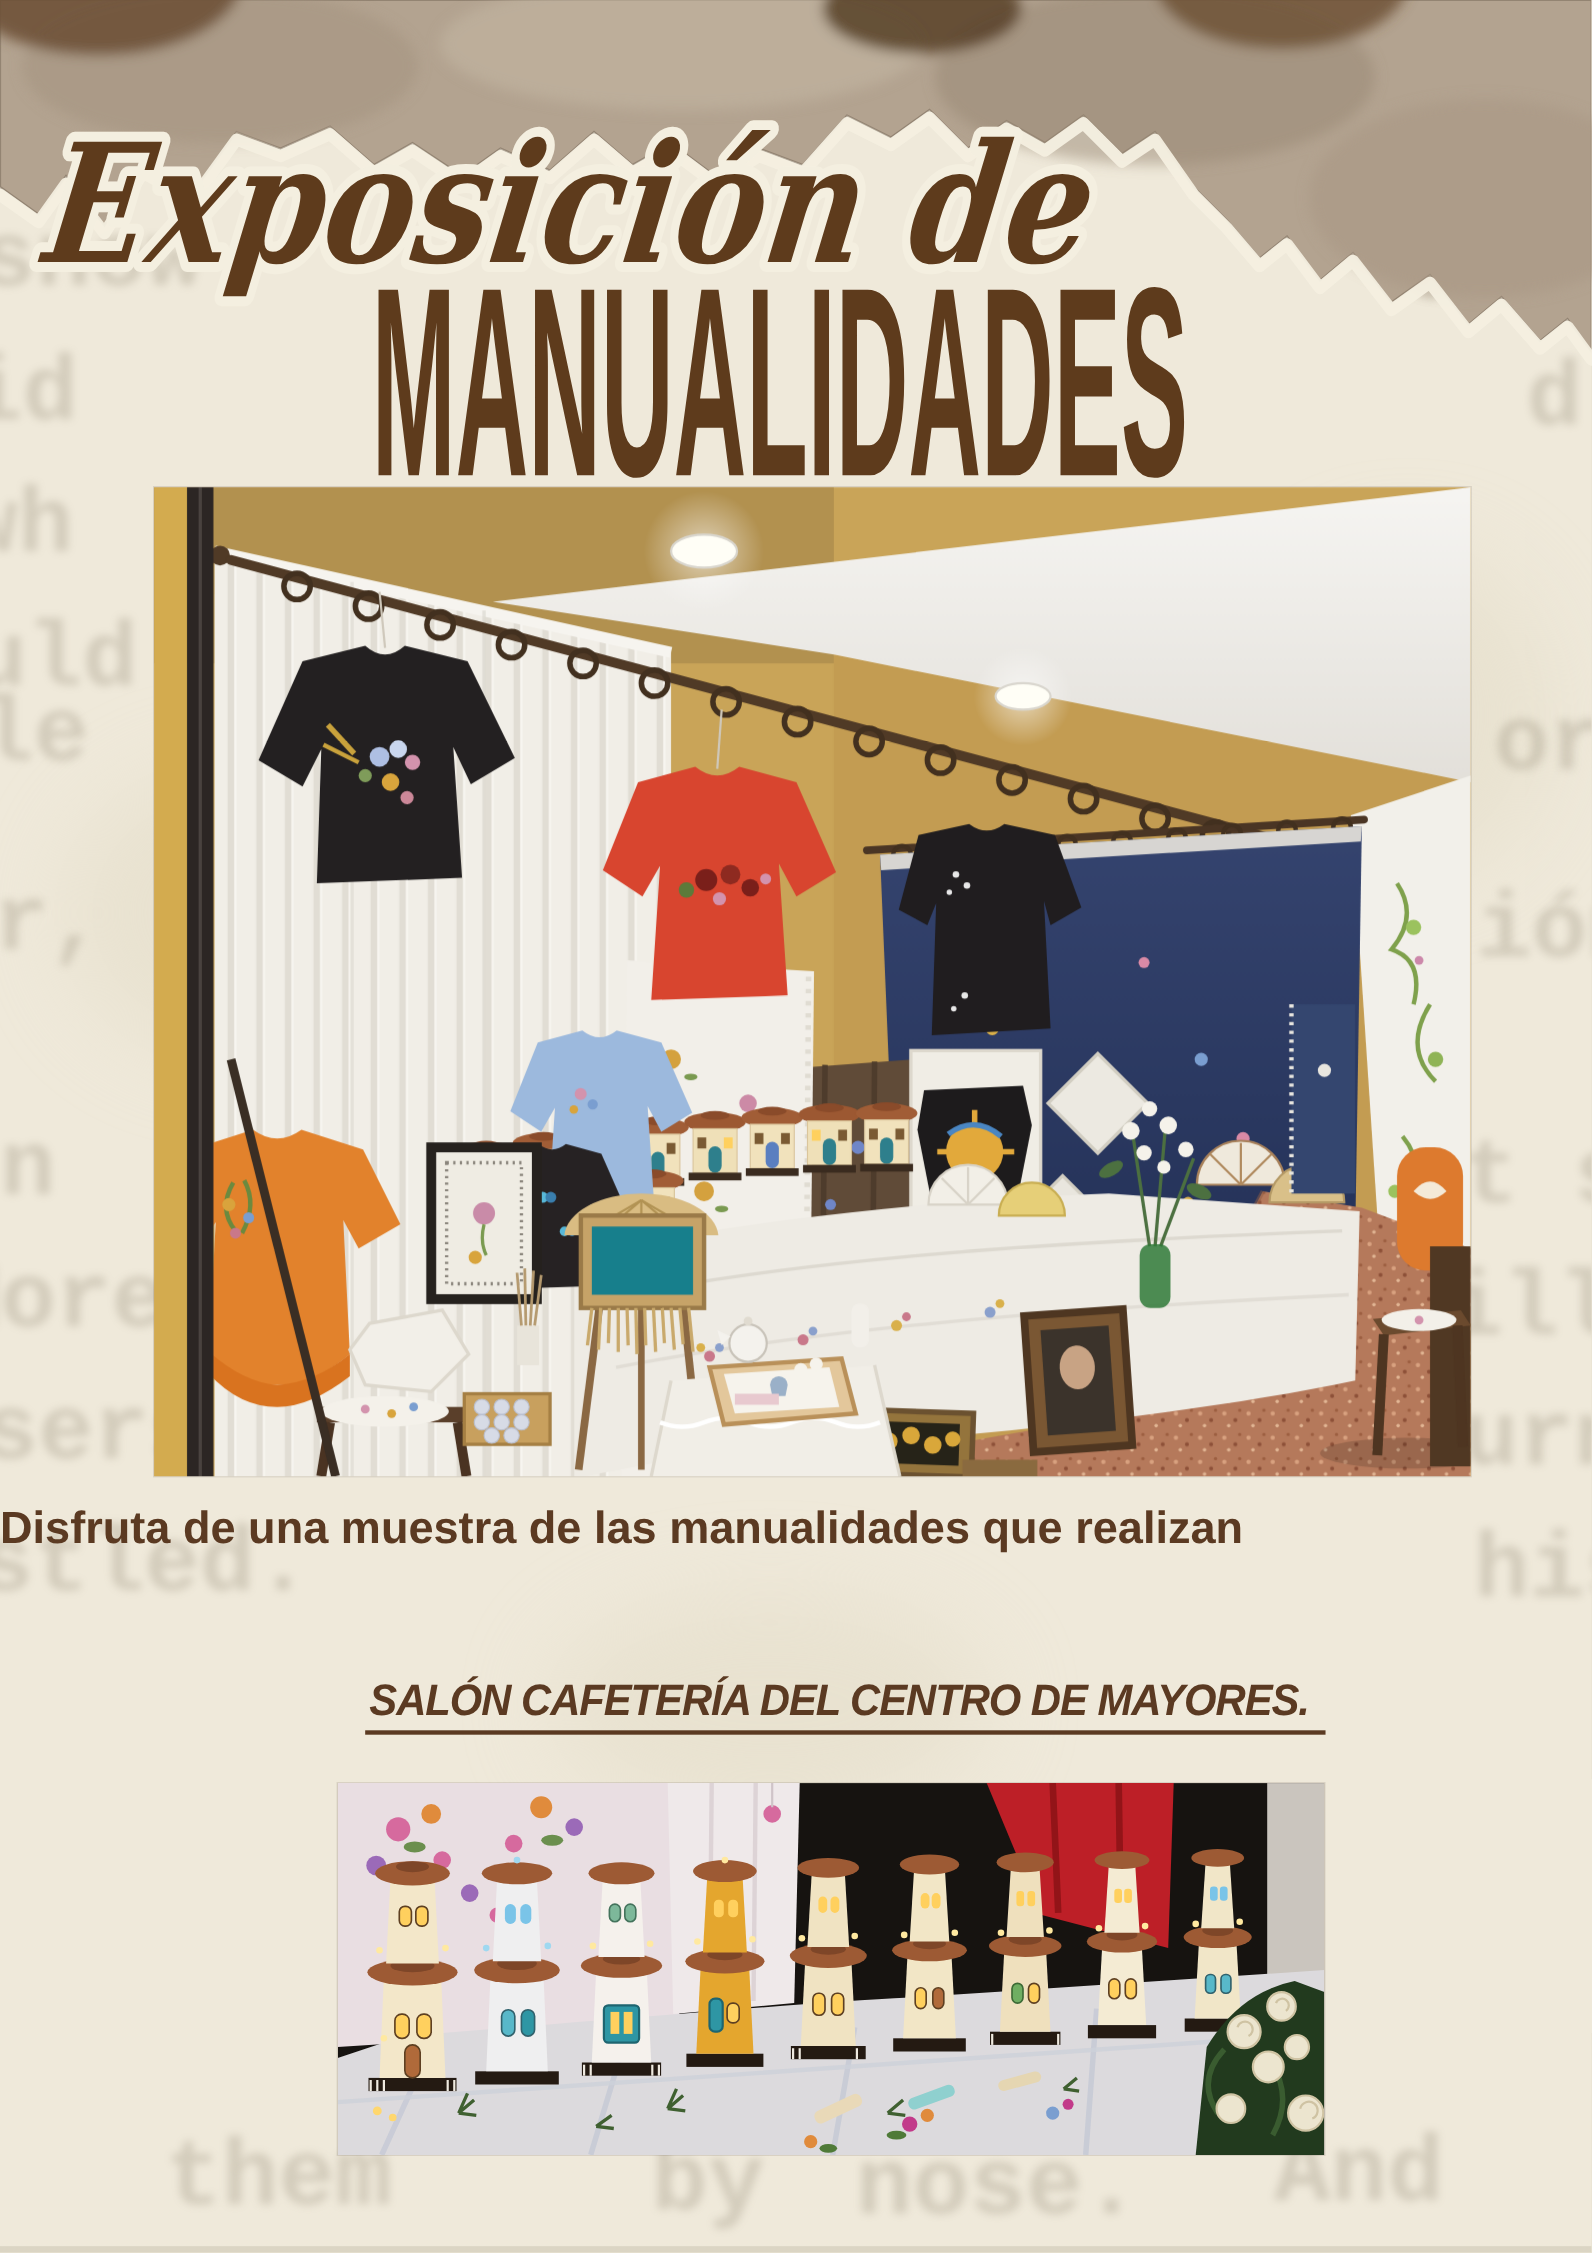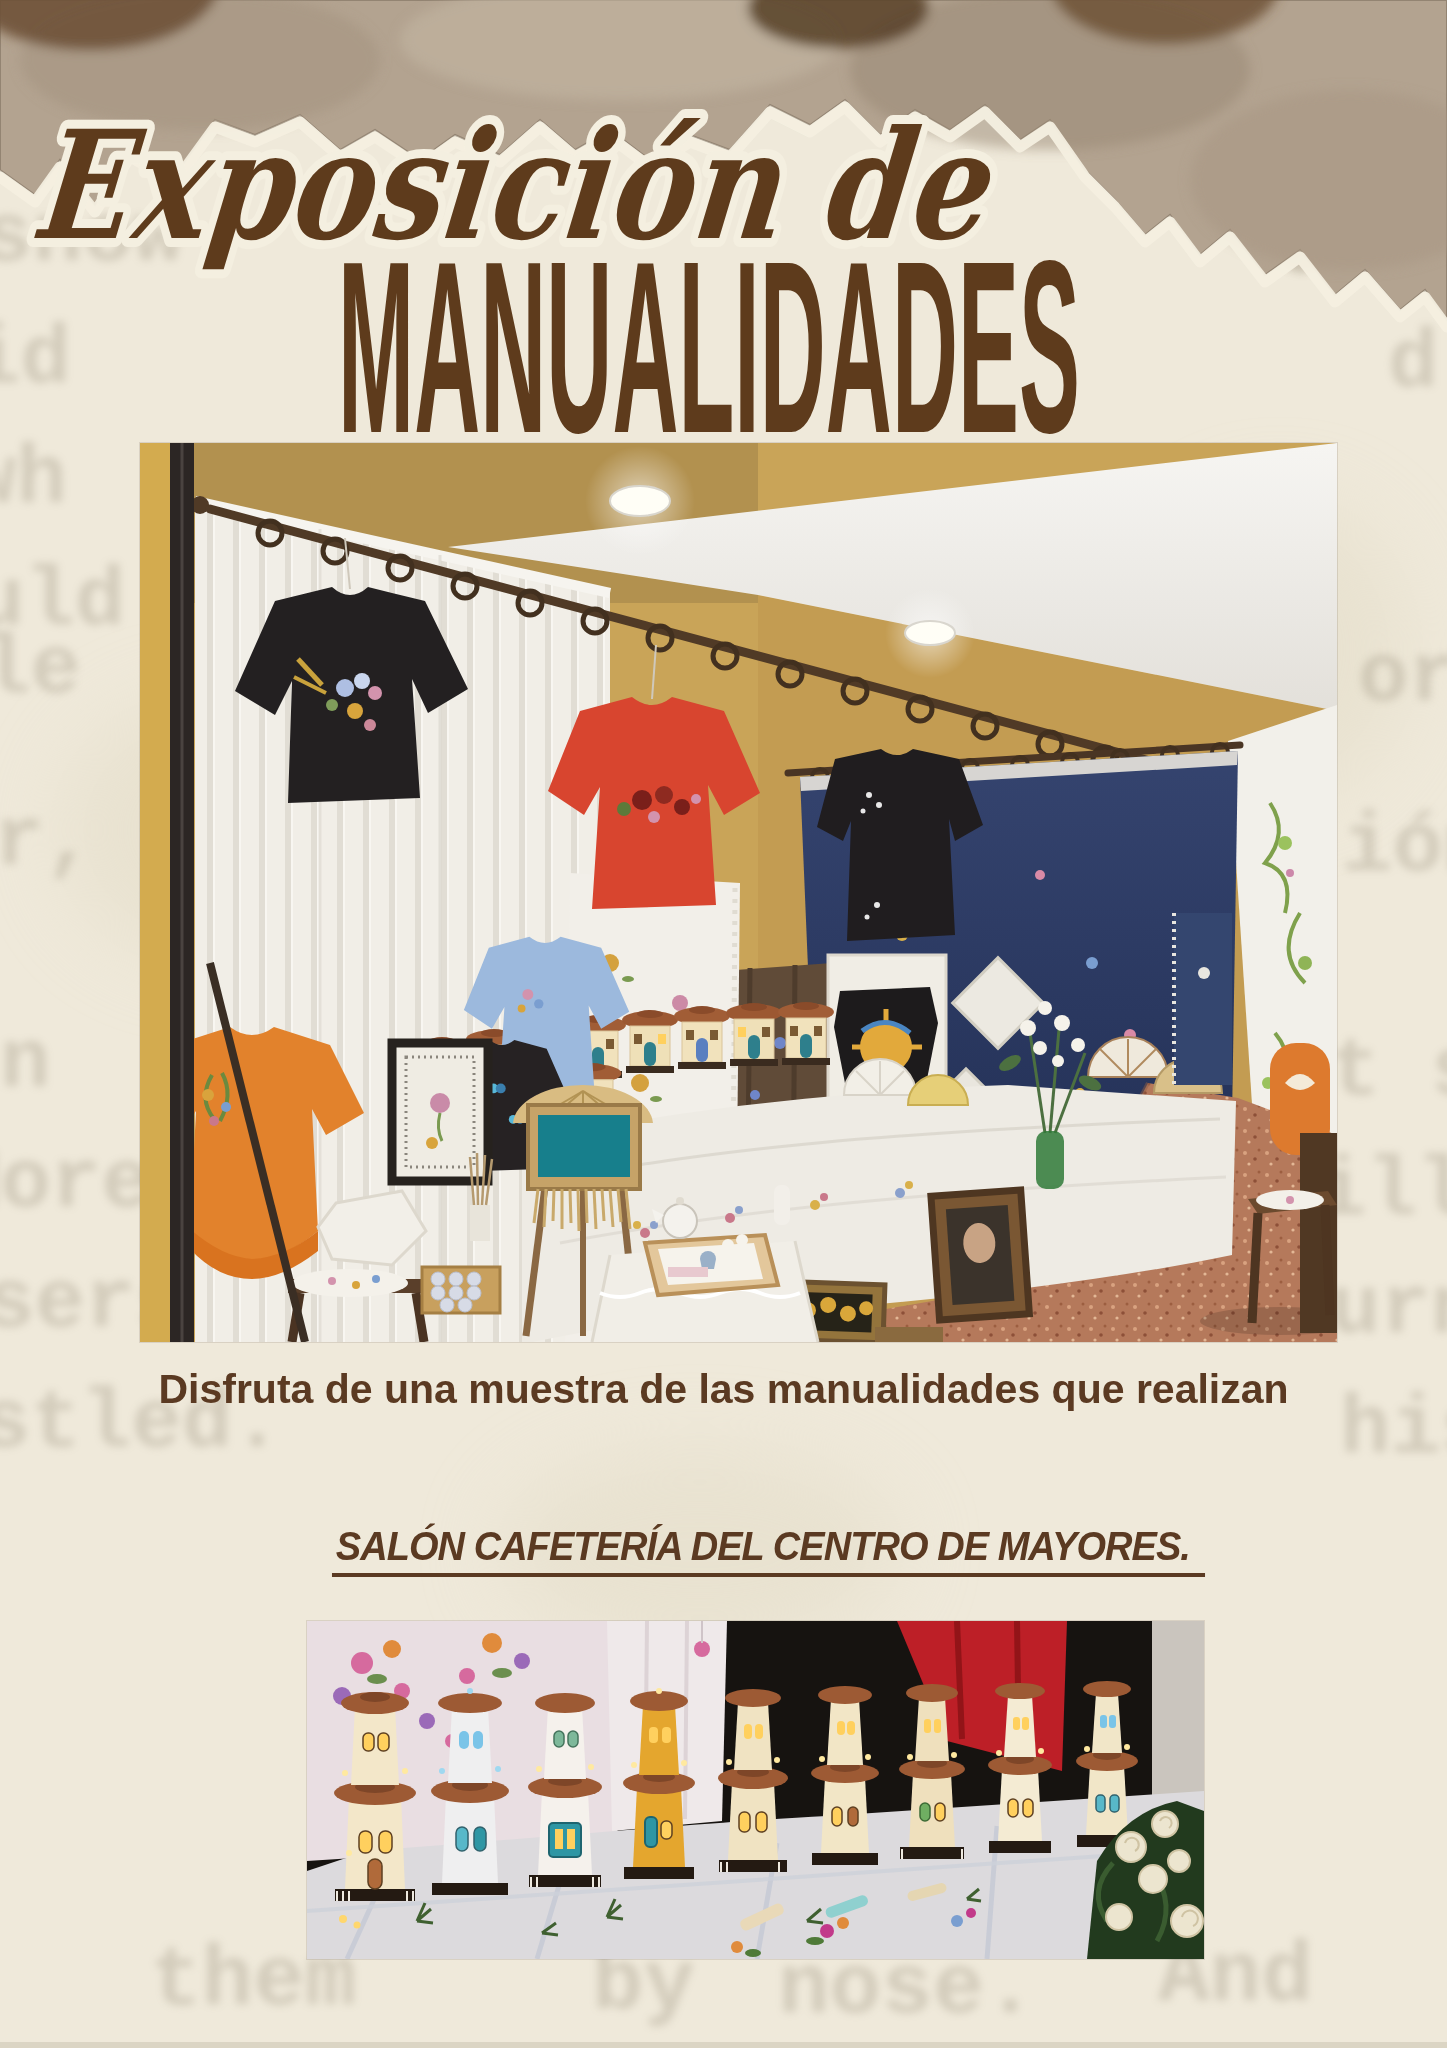--- a/index.html
+++ b/index.html
@@ -5,21 +5,21 @@
   html,body{margin:0;padding:0;background:#e7e1d1;}
   .poster{position:relative;width:1447px;height:2048px;margin:0 auto;overflow:hidden;
           background:var(--page_cream,#efe9da);font-family:"Liberation Sans",sans-serif;}
   .mottle{position:absolute;border-radius:50%;filter:blur(40px);opacity:.5;background:#e2dbc6;}
   .bg-word{position:absolute;font-family:"Liberation Mono","DejaVu Sans Mono",monospace;
            font-weight:700;color:#857b66;opacity:.26;filter:blur(4px);white-space:pre;line-height:1;}
   .torn-svg{position:absolute;left:0;top:0;}
   .photo{position:absolute;box-shadow:0 0 0 1px rgba(60,45,30,.12);overflow:hidden;}
   .photo-main{left:140px;top:443px;width:1197px;height:899px;}
   .photo-bottom{left:307px;top:1621px;width:897px;height:338px;}
-  .caption{position:absolute;left:0;top:1358px;width:100%;text-align:center;
+  .caption{position:absolute;left:0;top:1358px;width:100%;
            color:var(--text_brown,#5b3a22);font-weight:700;font-size:41px;line-height:63px;}
   .location{position:absolute;left:0;top:1524px;width:100%;text-align:center;margin-left:45px;}
   .location span{display:inline-block;color:var(--text_brown,#5b3a22);font-weight:700;font-style:italic;
            font-size:40px;letter-spacing:-1px;border-bottom:4px solid var(--text_brown,#5b3a22);
            padding:0 16px 4px 4px;transform:scaleX(.95);}
   .bottom-edge{position:absolute;left:0;bottom:0;width:100%;height:6px;background:#d6cfbe;opacity:.8;}
 </style>
 </head>
 <body>
 

